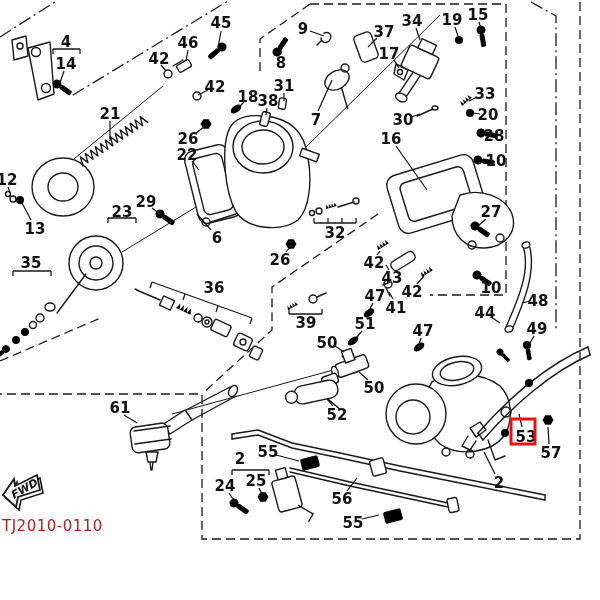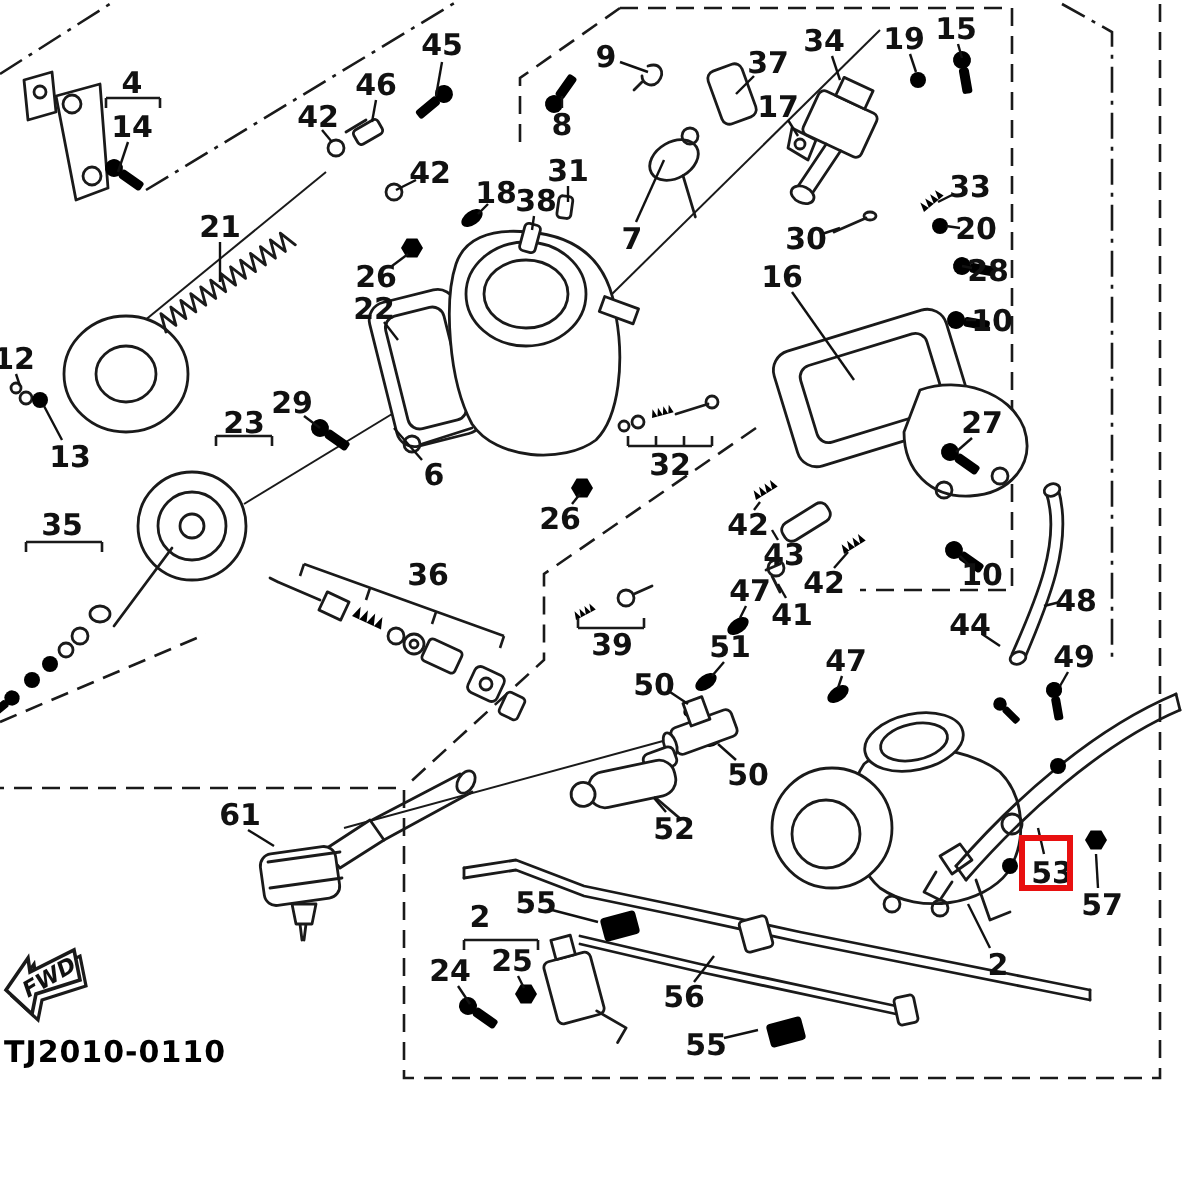--- a/index.html
+++ b/index.html
@@ -8,22 +8,22 @@
   svg{position:absolute;left:0;top:0;}
   .art path,.art rect,.art circle,.art ellipse,.art polygon,.art line,.art polyline{
       stroke:#1a1a1a;stroke-width:1.4;fill:none;stroke-linecap:round;stroke-linejoin:round;}
   .art .fw{fill:#ffffff;}
   .dash line,.dash path{stroke:#1a1a1a;stroke-width:1.3;fill:none;stroke-dasharray:9 5;}
   .chain path{stroke:#1a1a1a;stroke-width:1.3;fill:none;stroke-dasharray:13 4 2 4;}
   .axis line{stroke:#1a1a1a;stroke-width:1;}
   .brk path{stroke:#1a1a1a;stroke-width:1.3;fill:none;}
   #callouts text{font:bold 15px "DejaVu Sans","Liberation Sans",sans-serif;fill:#111;text-anchor:middle;}
   #callouts line{stroke:#111;stroke-width:1.2;}
-  .code{position:absolute;left:2px;top:517px;font-size:15px;font-weight:bold;
-        letter-spacing:.5px;color:#000000;}
+  .code{position:absolute;left:2px;top:517px;font-size:15px;font-weight:normal;
+        letter-spacing:.5px;color:#b91c1c;}
   .fwdtext{font:italic 900 11px "DejaVu Sans","Liberation Sans",sans-serif;fill:#111;}
 </style>
 </head>
 <body>
 
 <div class="canvas">
 <svg width="600" height="600" viewBox="0 0 600 600">
 
   <defs>
     <g id="scrw">

